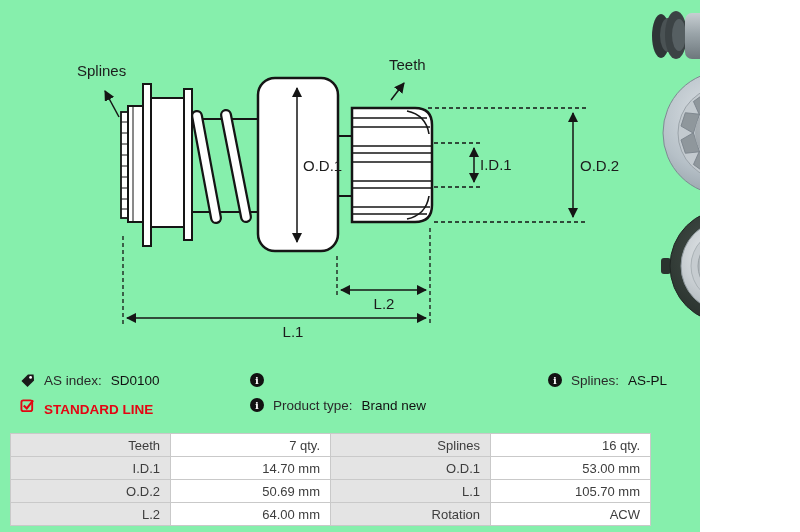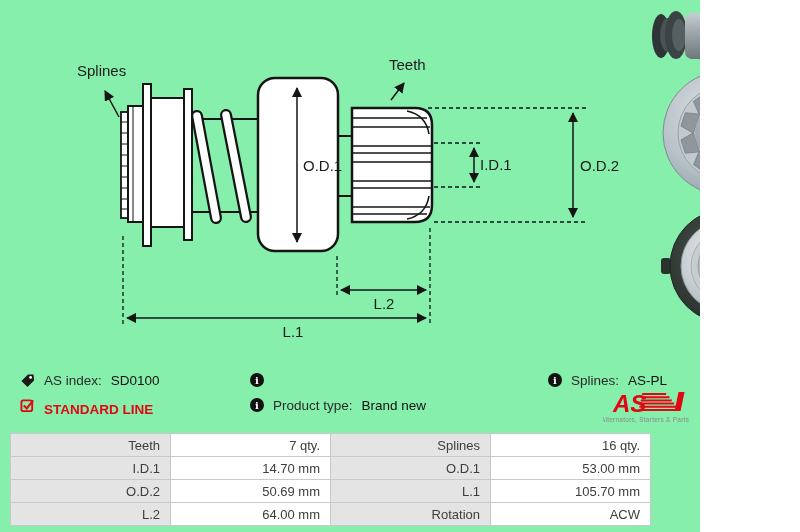--- a/index.html
+++ b/index.html
@@ -262,35 +262,20 @@
     <span>Product type:</span>
     <b>Brand new</b>
   </div>
 
   <div class="info-item" style="left:548px;top:371px;">
     <span class="info-icon">i</span>
     <span>Splines:</span>
     <b>AS-PL</b>
   </div>
 
-  <div class="as-logo">
-    <svg width="90" height="36" viewBox="0 0 90 36">
-      <g transform="skewX(-12)" fill="#e30613">
-        <rect x="40" y="3" width="24" height="2"></rect>
-        <rect x="40" y="6.2" width="28" height="2"></rect>
-        <rect x="40" y="9.4" width="31" height="2"></rect>
-        <rect x="40" y="12.6" width="34" height="2"></rect>
-        <rect x="40" y="15.8" width="37" height="2"></rect>
-        <rect x="40" y="19" width="40" height="2"></rect>
-        <rect x="76" y="2" width="6" height="19"></rect>
-      </g>
-      <text x="10" y="22" font-size="24" font-weight="bold" font-style="italic" fill="#e30613">AS</text>
-      <text x="42" y="32" font-size="6.4" fill="#8a8a8a" text-anchor="middle" letter-spacing="0.3">Alternators, Starters &amp; Parts</text>
-    </svg>
-  </div>
 
   <table class="specs">
     <colgroup>
         <col style="width:160px">
         <col style="width:160px">
         <col style="width:160px">
         <col style="width:160px">
       </colgroup>
     <tbody>
       <tr>

